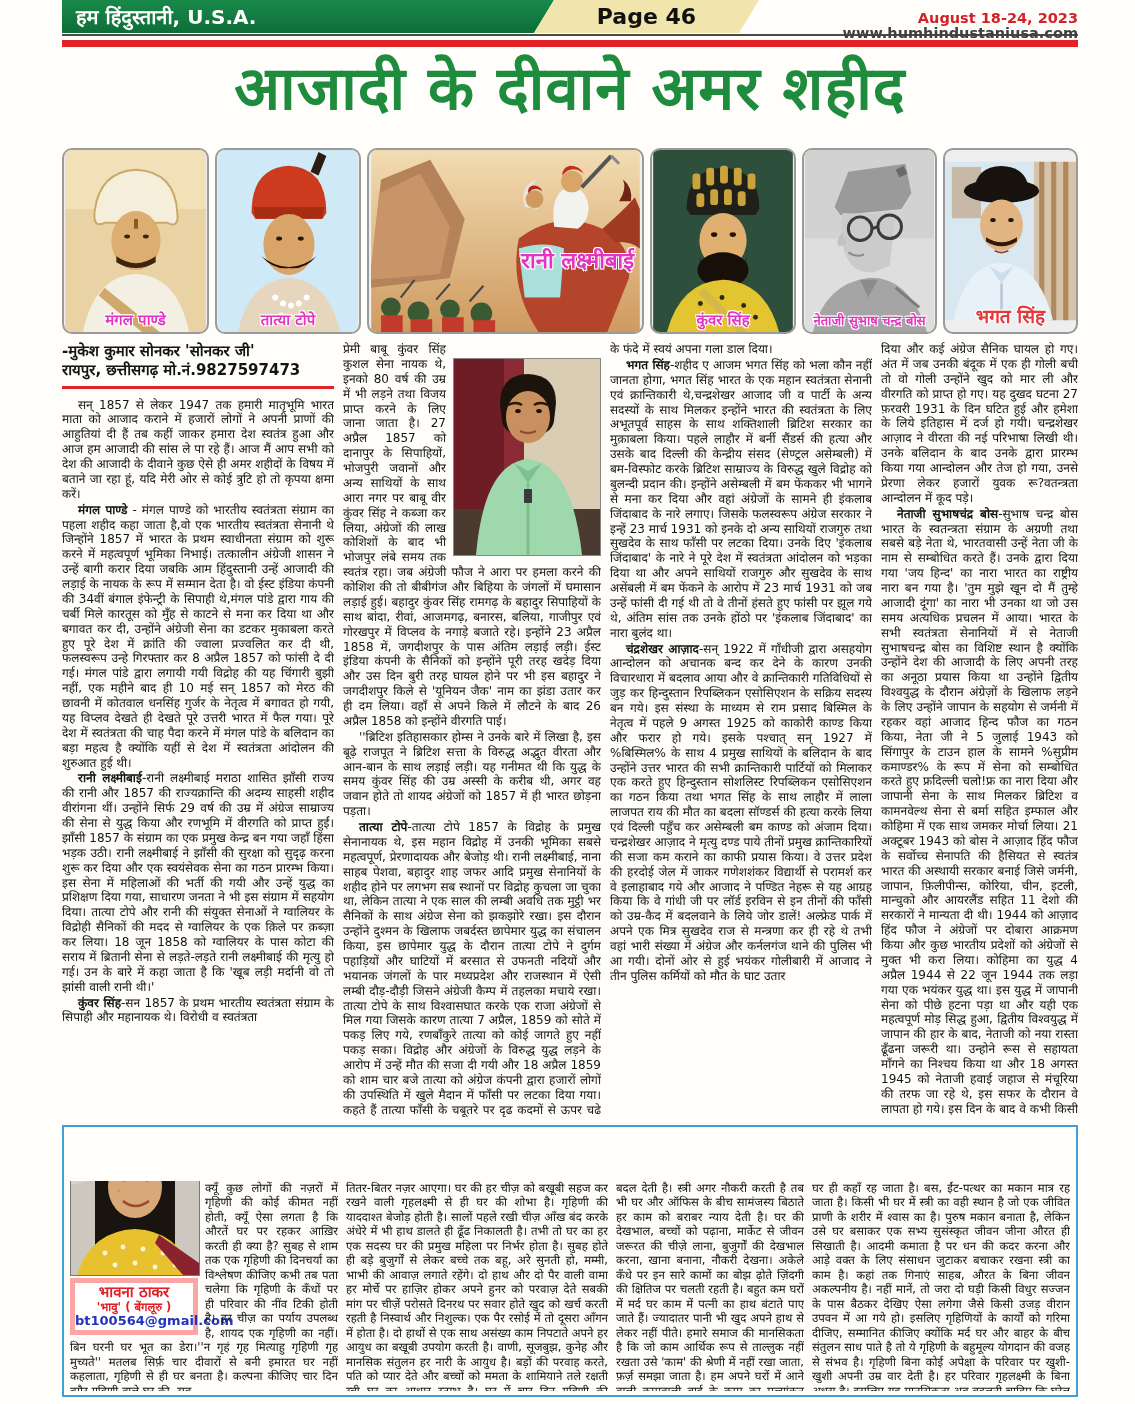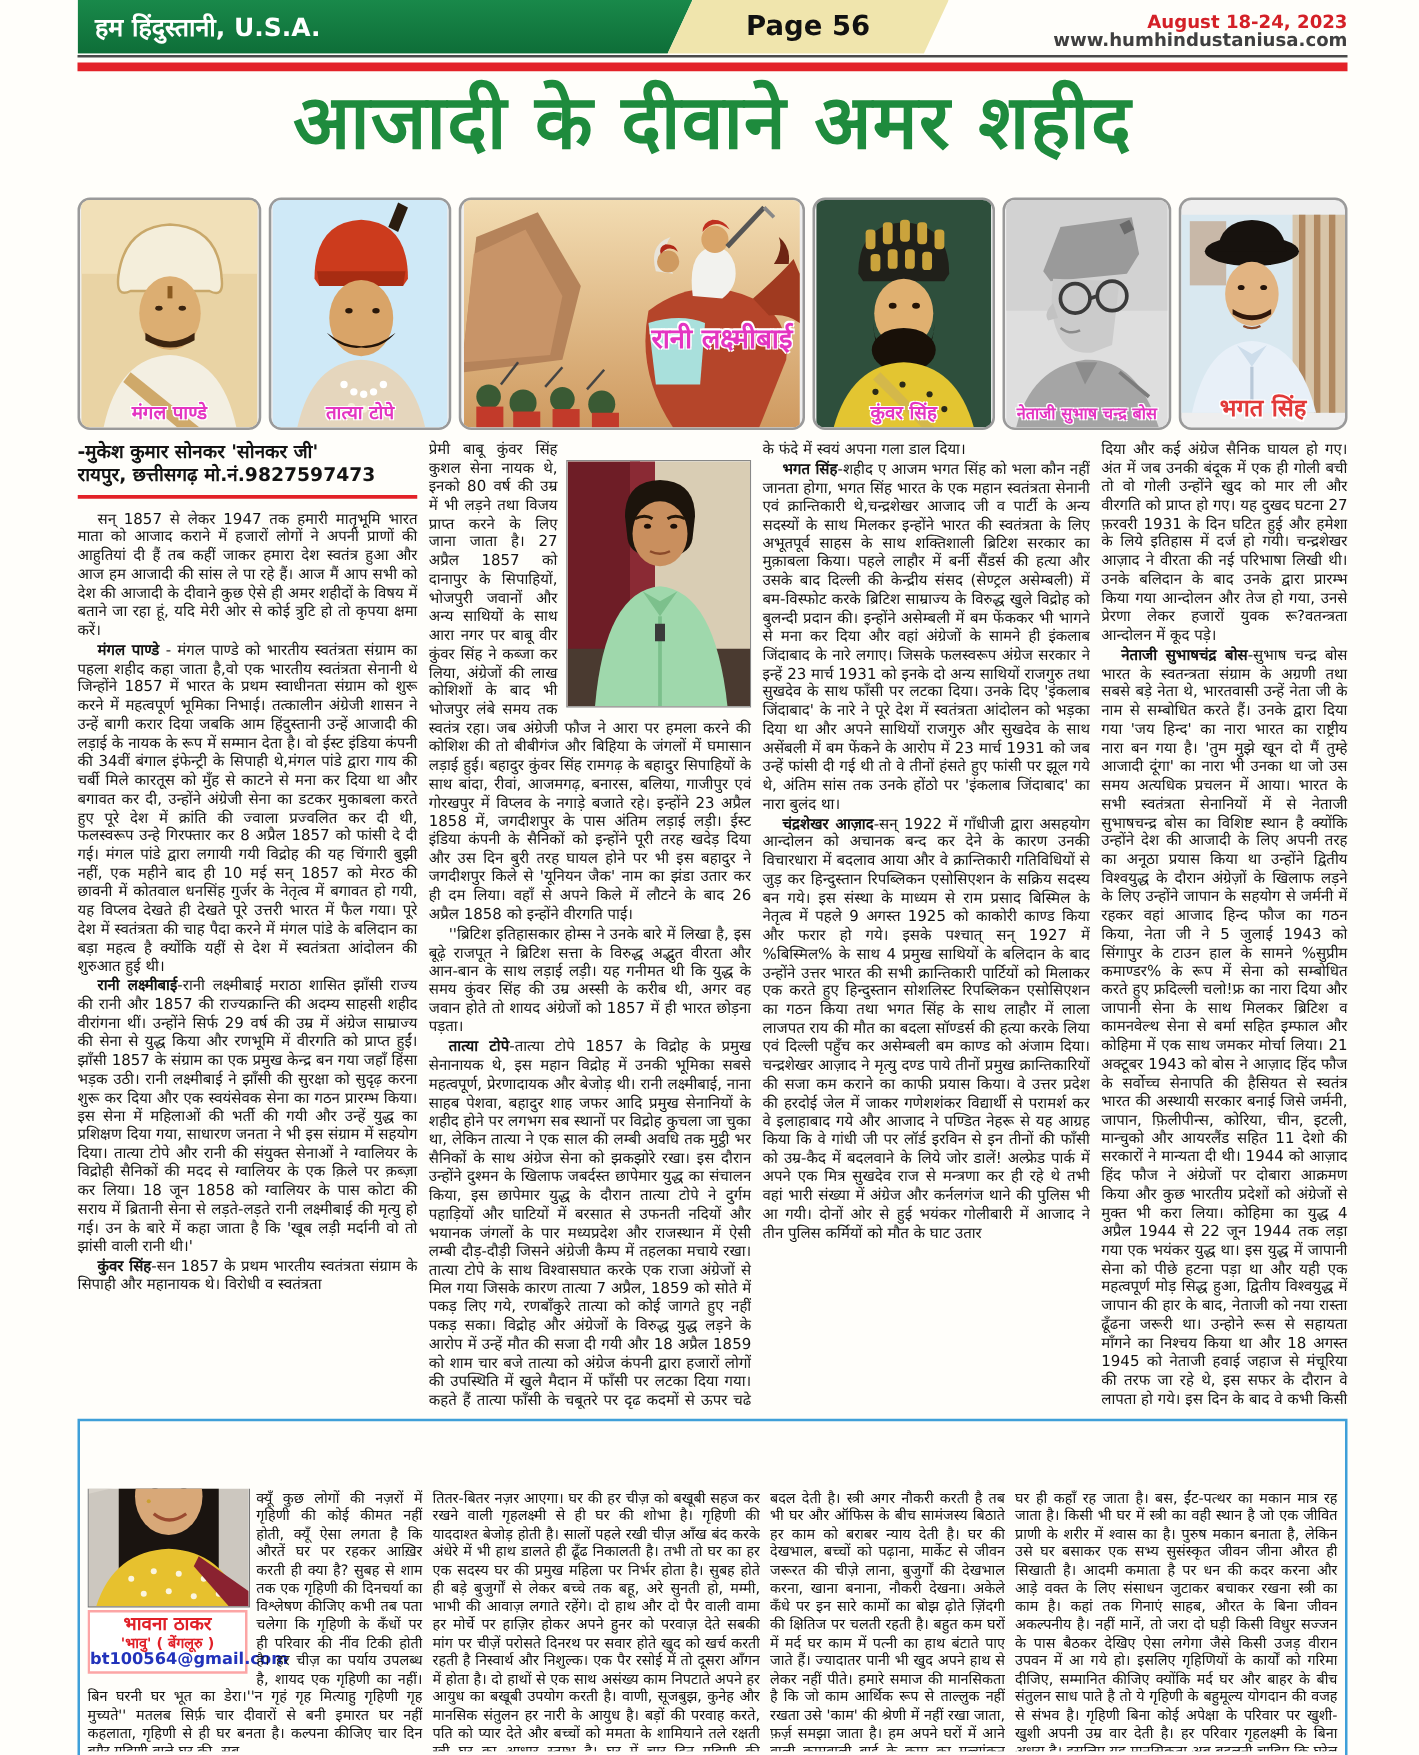--- a/index.html
+++ b/index.html
@@ -3,21 +3,21 @@
 <meta charset="utf-8">
 <style>
   html,body{margin:0;padding:0;}
   body{
     width:1135px;height:1404px;background:#fffefa;overflow:hidden;
     font-family:"DejaVu Sans","Liberation Sans",sans-serif;color:#141414;
   }
   .page{width:1135px;height:1404px;position:relative;}
 
   
-  .hdr{height:43px;margin:0 57px 0 62px;display:flex;align-items:stretch;}
+  .hdr{height:33px;margin:0 57px 0 62px;display:flex;align-items:stretch;}
   .hdr-green{
     width:478px;background:linear-gradient(#19894a,#0e6e38);
     clip-path:polygon(0 0,100% 0,calc(100% - 20px) 100%,0 100%);
     color:#fff;display:flex;align-items:center;padding-left:14px;
     font-weight:bold;font-size:20px;
   }
   .hdr-cream{
     width:225px;margin-left:-20px;background:#f0e5ad;
     clip-path:polygon(20px 0,100% 0,calc(100% - 20px) 100%,0 100%);
     display:flex;align-items:center;justify-content:center;
@@ -81,33 +81,33 @@
   .bcol p.noind{text-indent:0;}
   .bcolA{width:268px;}
   .bcolB{width:262px;}
   .bcolC{width:188px;}
   .bcolD{flex:1;}
   .author-block{
     float:left;width:128px;margin:-47px 7px 2px 0;
   }
   .author-photo{width:128px;height:140px;border:1px solid #777;overflow:hidden;}
   .author-photo svg{display:block;width:100%;height:100%;}
-  .author-meta{border:2px solid #fca5a5;text-align:center;padding:1px 0;margin-top:2px;background:#fff;}
+  .author-meta{border:5px solid #fca5a5;text-align:center;padding:1px 0;margin-top:2px;background:#fff;}
   .a-name{color:#e02028;font-weight:bold;font-size:15px;line-height:1.1;}
   .a-alias{color:#e02028;font-weight:bold;font-size:11.5px;line-height:1.15;}
   .a-email{color:#2233bb;font-weight:bold;font-size:13px;line-height:1.15;}
 </style>
 </head>
 <body>
 
 <div class="page">
 
   <div class="hdr">
     <div class="hdr-green">हम हिंदुस्तानी, U.S.A.</div>
-    <div class="hdr-cream">Page 56</div>
+    <div class="hdr-cream">Page 46</div>
     <div class="hdr-right">
       <div class="hdr-date">August 18-24, 2023</div>
       <div class="hdr-url">www.humhindustaniusa.com</div>
     </div>
   </div>
   <div class="hdr-grayline"></div>
   <div class="hdr-redband"></div>
 
   <div class="main-headline">आजादी के दीवाने अमर शहीद</div>
 

